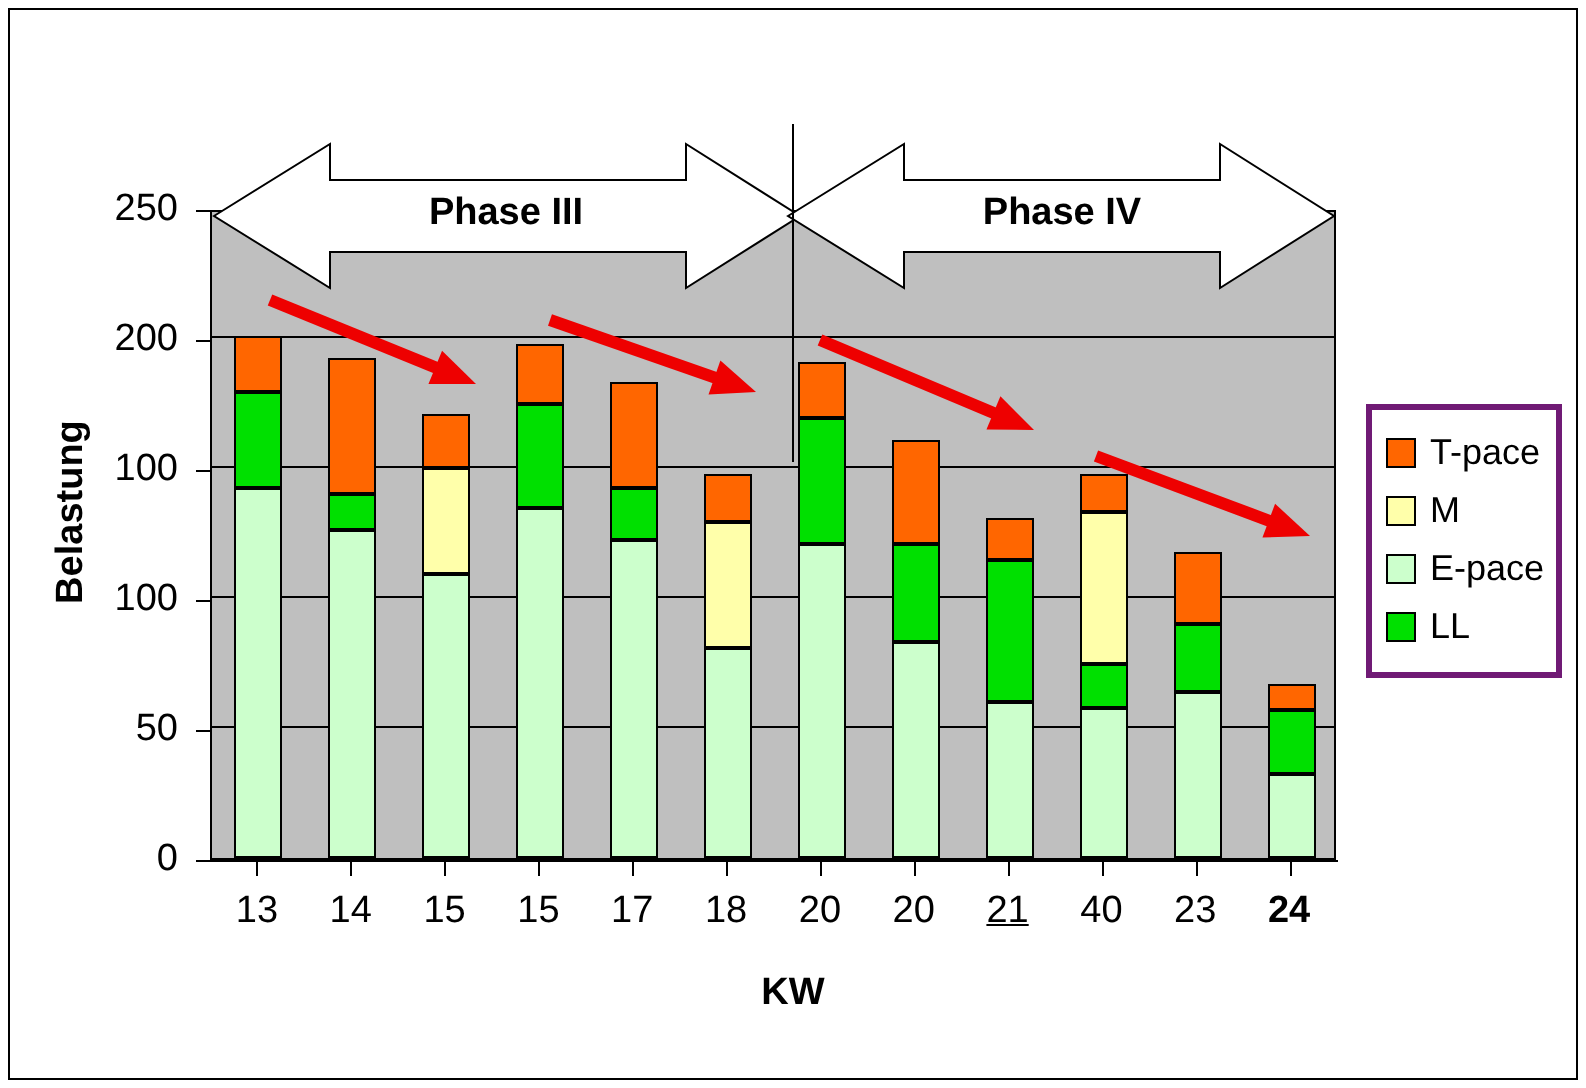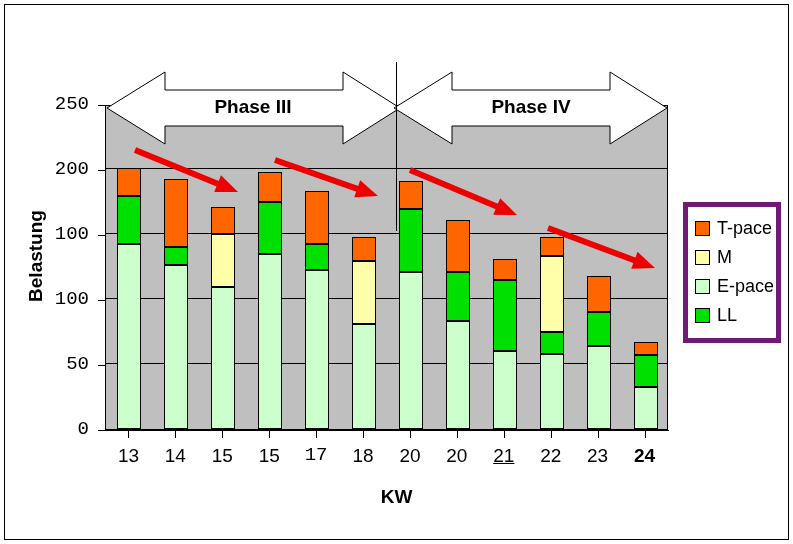--- a/index.html
+++ b/index.html
@@ -82,21 +82,20 @@
     left: 98px;
   }
   .y-tick-label {
     position: absolute;
     right: 0;
     width: 60px;
     text-align: right;
     font-size: 19px;
     color: #000000;
     line-height: 1;
-    font-family: Liberation Mono, monospace;
   }
   .x-tick {
     position: absolute;
     width: 1px;
     height: 7px;
     background: #000000;
     top: 431px;
   }
   .x-tick-label {
     position: absolute;
@@ -141,21 +140,21 @@
     border: 1px solid #000000;
   }
   
   #legend {
     position: absolute;
     left: 683px;
     top: 202px;
     width: 98px;
     padding: 7px 6px 8px 7px;
     background: #ffffff;
-    border: 5px solid #701a75;
+    border: 3px solid #701a75;
     box-sizing: border-box;
   }
   .legend-row {
     display: flex;
     align-items: center;
     height: 29px;
   }
   .legend-swatch {
     width: 15px;
     height: 15px;
@@ -294,31 +293,31 @@
   <div id="x-axis-ticks">
       <div class="x-tick" style="left: 128.458px;"></div>
       <div class="x-tick-label" style="left: 108.458px;">13</div>
       <div class="x-tick" style="left: 175.375px;"></div>
       <div class="x-tick-label" style="left: 155.375px;">14</div>
       <div class="x-tick" style="left: 222.292px;"></div>
       <div class="x-tick-label" style="left: 202.292px;">15</div>
       <div class="x-tick" style="left: 269.208px;"></div>
       <div class="x-tick-label" style="left: 249.208px;">15</div>
       <div class="x-tick" style="left: 316.125px;"></div>
-      <div class="x-tick-label" style="left: 296.125px; font-family: Liberation Mono, monospace;">17</div>
+      <div class="x-tick-label" style="left: 296.125px;">17</div>
       <div class="x-tick" style="left: 363.042px;"></div>
       <div class="x-tick-label" style="left: 343.042px;">18</div>
       <div class="x-tick" style="left: 409.958px;"></div>
       <div class="x-tick-label" style="left: 389.958px;">20</div>
       <div class="x-tick" style="left: 456.875px;"></div>
       <div class="x-tick-label" style="left: 436.875px;">20</div>
       <div class="x-tick" style="left: 503.792px;"></div>
       <div class="x-tick-label" style="left: 483.792px; text-decoration: underline;">21</div>
       <div class="x-tick" style="left: 550.708px;"></div>
-      <div class="x-tick-label" style="left: 530.708px;">22</div>
+      <div class="x-tick-label" style="left: 530.708px;">40</div>
       <div class="x-tick" style="left: 597.625px;"></div>
       <div class="x-tick-label" style="left: 577.625px;">23</div>
       <div class="x-tick" style="left: 644.542px;"></div>
       <div class="x-tick-label" style="left: 624.542px; font-weight: bold;">24</div>
     </div>
 
   <div id="y-axis-title">Belastung</div>
   <div id="x-axis-title">KW</div>
 
   <svg id="phase-band" width="793" height="544" viewBox="0 0 793 544">

